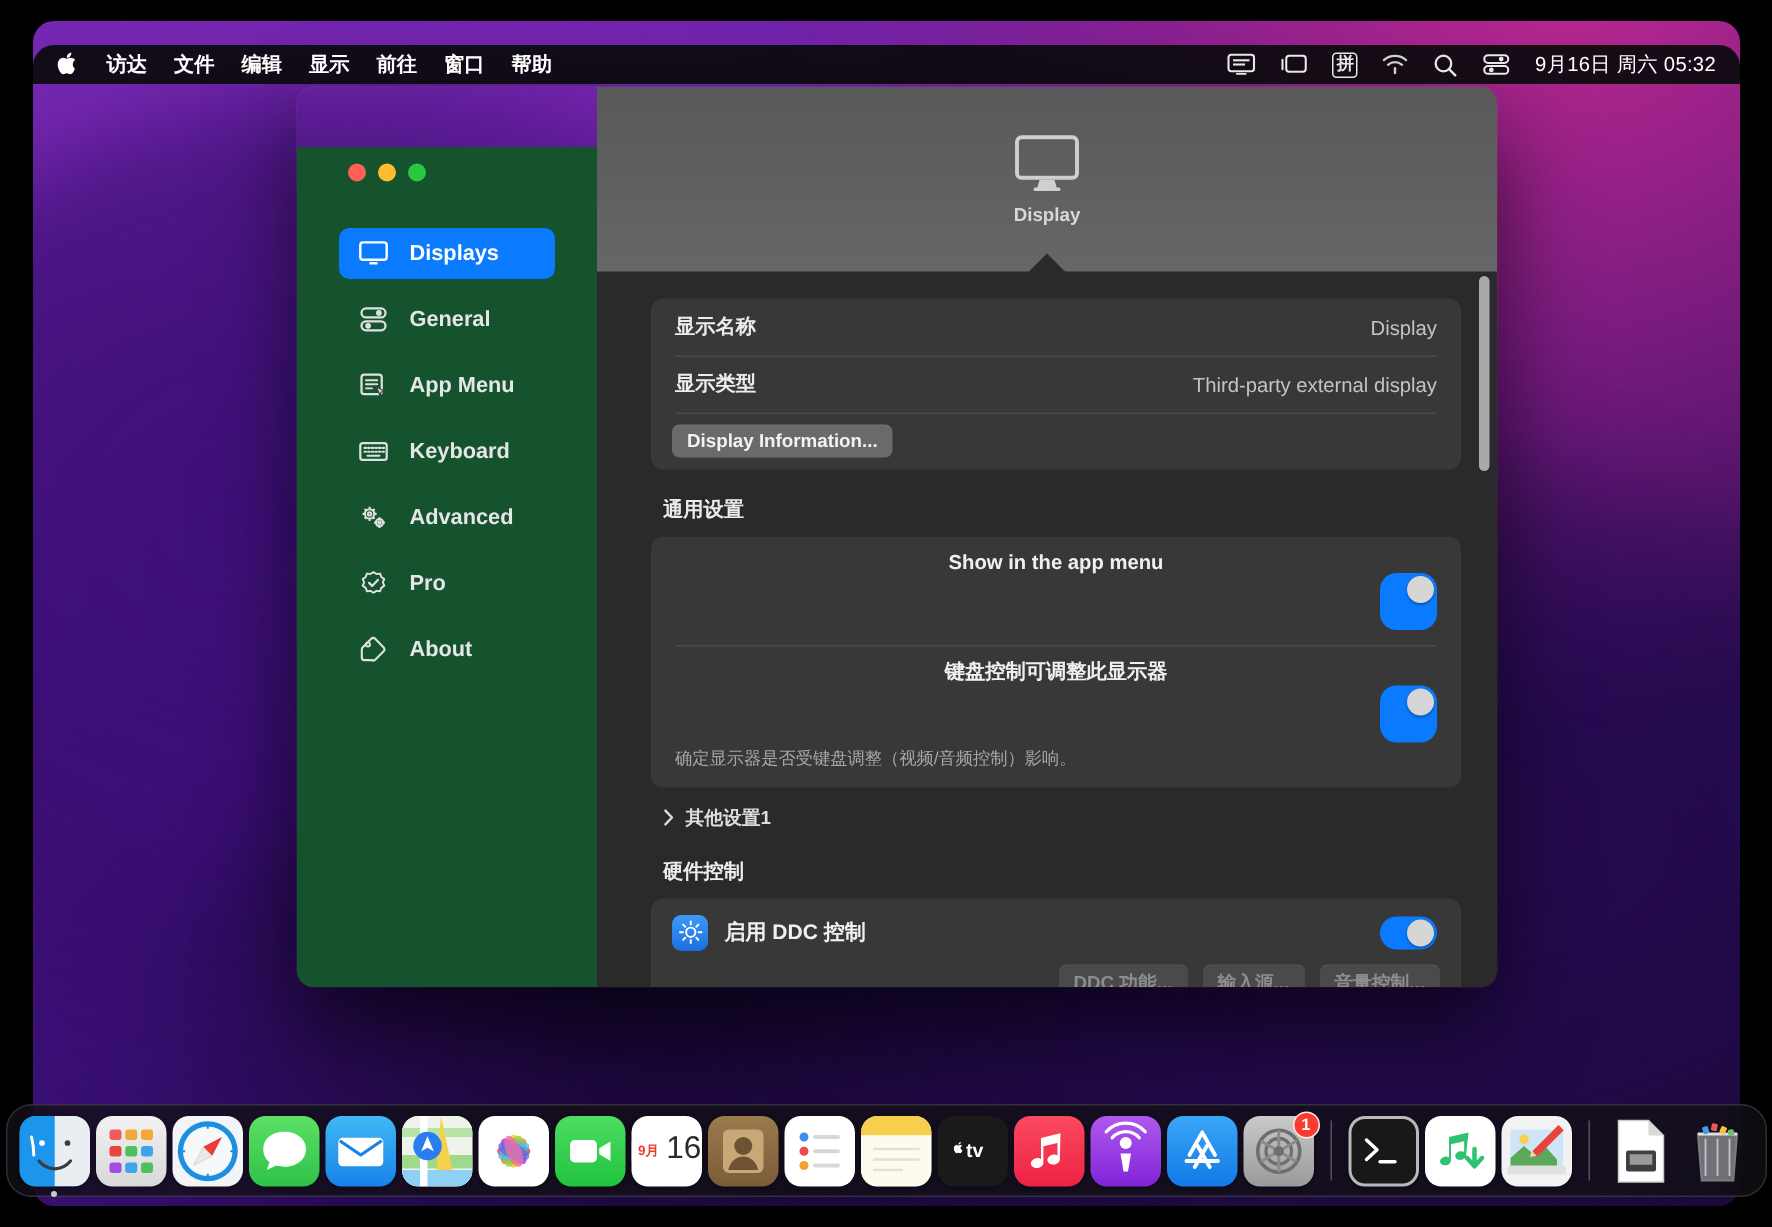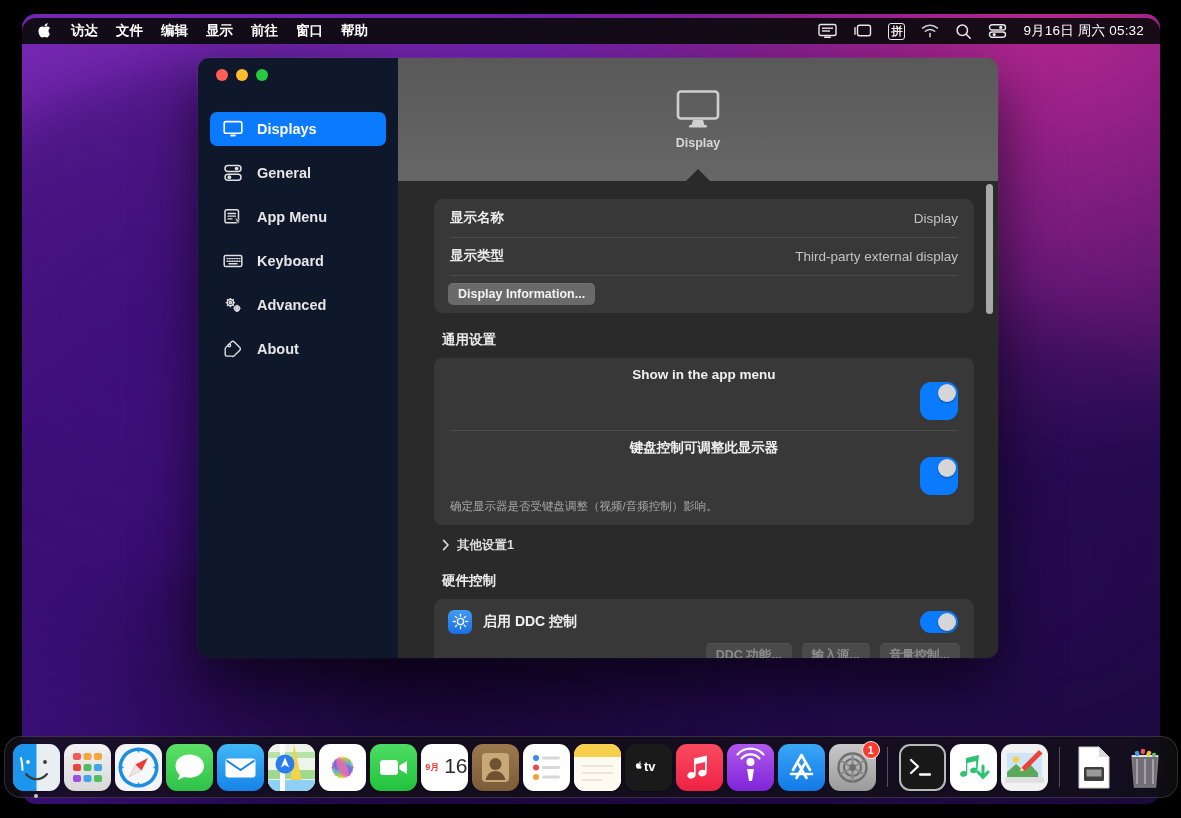--- a/index.html
+++ b/index.html
@@ -47,21 +47,21 @@
     background: radial-gradient(ellipse at 50% 60%, rgba(140,40,190,.55) 0%, rgba(140,40,190,0) 70%);
   }
   .swirl-d {
     left: 30px; bottom: -140px; width: 760px; height: 430px;
     background: radial-gradient(ellipse at 50% 30%, rgba(22,6,48,.95) 0%, rgba(22,6,48,0) 70%);
   }
 
   
   #menubar {
     position: absolute;
-    left: 22px; top: 18px;
+    left: 22px; top: 30px;
     width: 1138px; height: 26px;
     background: rgba(10,10,12,.92);
     border-top-left-radius: 14px;
     border-top-right-radius: 14px;
     display: flex; 
     color: #fff;
     font-size: 13.5px;
     z-index: 30;
   }
   .mb-left { display: flex; align-items: center; padding-left: 16px; gap: 18px; }
@@ -92,24 +92,25 @@
     width: 800px; height: 600px;
     border-radius: 11px;
     overflow: hidden;
     box-shadow: 0 26px 60px rgba(0,0,0,.62), 0 0 0 .5px rgba(255,255,255,.10);
     display: flex;
     z-index: 20;
   }
   
   #sidebar {
     width: 200px; height: 100%;
-    background: #0f172a;
-    padding: 0 12px;
+    background: #14532d;
+    padding: 0 28px;
     position: relative;
     flex: 0 0 200px;
+    margin-top: 40px;
   }
   #traffic {
     display: flex; gap: 8px;
     padding: 11px 0 0 6px;
   }
   .tl { width: 12px; height: 12px; border-radius: 50%; }
   .tl-red { background: #ff5f57; }
   .tl-yellow { background: #febc2e; }
   .tl-green { background: #28c840; }
   #sb-list { margin-top: 31px; }
@@ -462,20 +463,29 @@
                   <path d="M7.4 1.9v1.2M7.4 10.1v1.2M2.7 6.6h1.2M10.9 6.6h1.2M4.1 3.3l.85.85M9.85 9.05l.85.85M10.7 3.3l-.85.85M4.95 9.05l-.85.85"></path>
                   <circle cx="14" cy="12.4" r="2.4"></circle>
                   <circle cx="14" cy="12.4" r=".85"></circle>
                   <path d="M14 8.8v.9M14 15.1v.9M10.4 12.4h.9M16.7 12.4h.9"></path>
                 </g>
               </svg>
           </span>
           <span>Advanced</span>
         </div>
 
+        <div class="sb-item">
+          <span class="sb-ico">
+            <svg width="20" height="18" viewBox="0 0 20 18">
+                <path d="M10 1.4l2 1.3 2.4-.3.8 2.3 2 1.4-1 2.2 1 2.2-2 1.4-.8 2.3-2.4-.3-2 1.3-2-1.3-2.4.3-.8-2.3-2-1.4 1-2.2-1-2.2 2-1.4.8-2.3 2.4.3z" fill="none" stroke="#e0e0e0" stroke-width="1.3" stroke-linejoin="round"></path>
+                <path d="M7.1 8.6l2 2 3.8-4" fill="none" stroke="#e0e0e0" stroke-width="1.5" stroke-linecap="round" stroke-linejoin="round"></path>
+              </svg>
+          </span>
+          <span>Pro</span>
+        </div>
 
         <div class="sb-item">
           <span class="sb-ico">
             <svg width="20" height="18" viewBox="0 0 20 18">
                 <path d="M10.6 1.9H16c1 0 1.8.8 1.8 1.8v5.4c0 .5-.2.9-.5 1.3l-5.8 5.8c-.7.7-1.9.7-2.6 0L3.2 10.4c-.7-.7-.7-1.9 0-2.6l5.8-5.8c.4-.3.8-.5 1.3-.5z" transform="rotate(180 10 9)" fill="none" stroke="#e0e0e0" stroke-width="1.4"></path>
                 <circle cx="6.3" cy="5.6" r="1.35" fill="none" stroke="#e0e0e0" stroke-width="1.3"></circle>
               </svg>
           </span>
           <span>About</span>
         </div>

